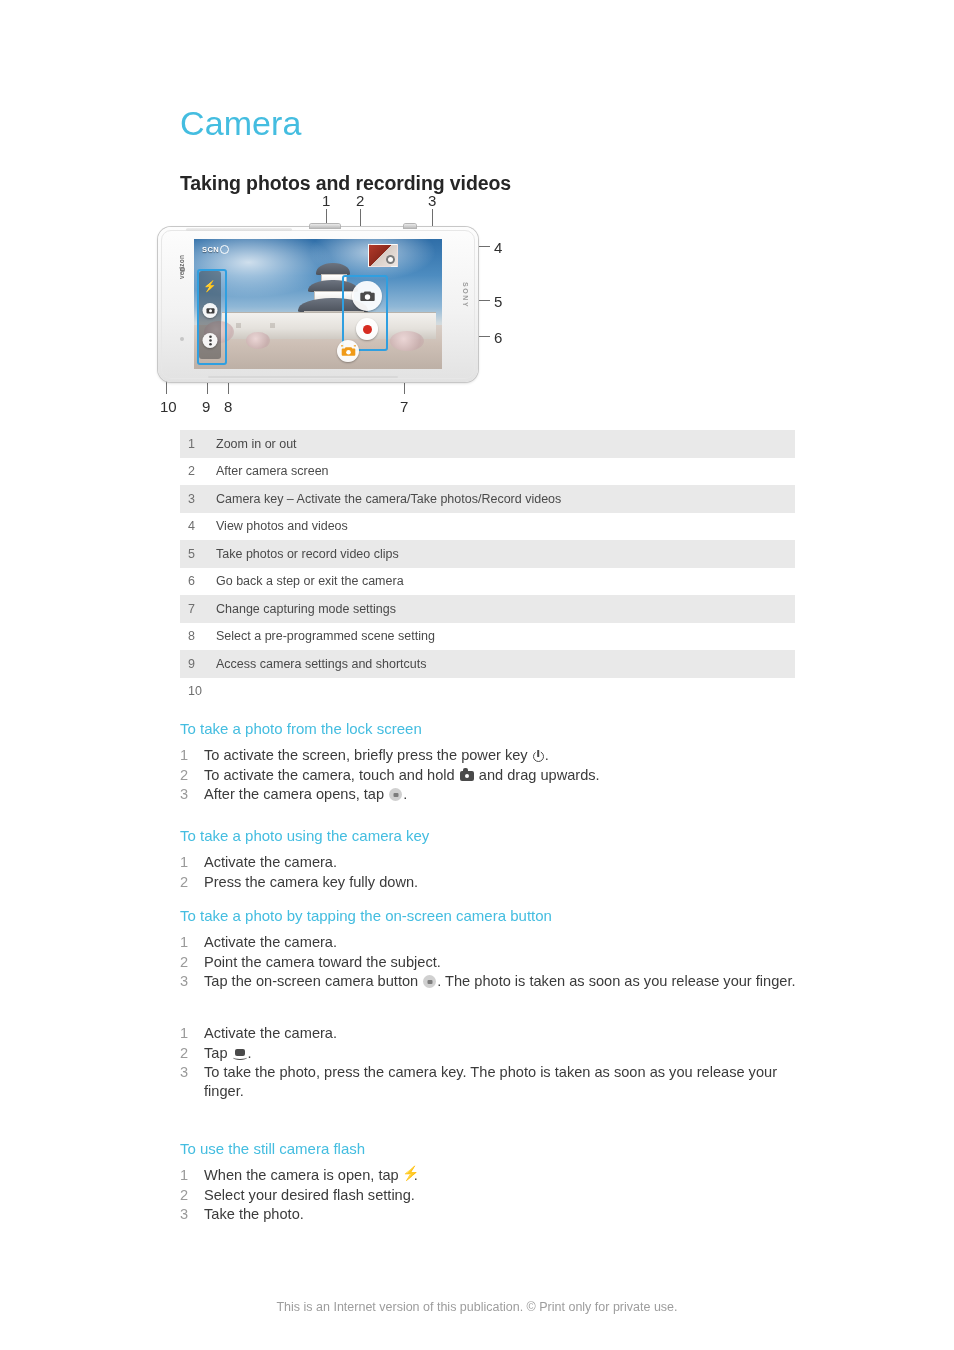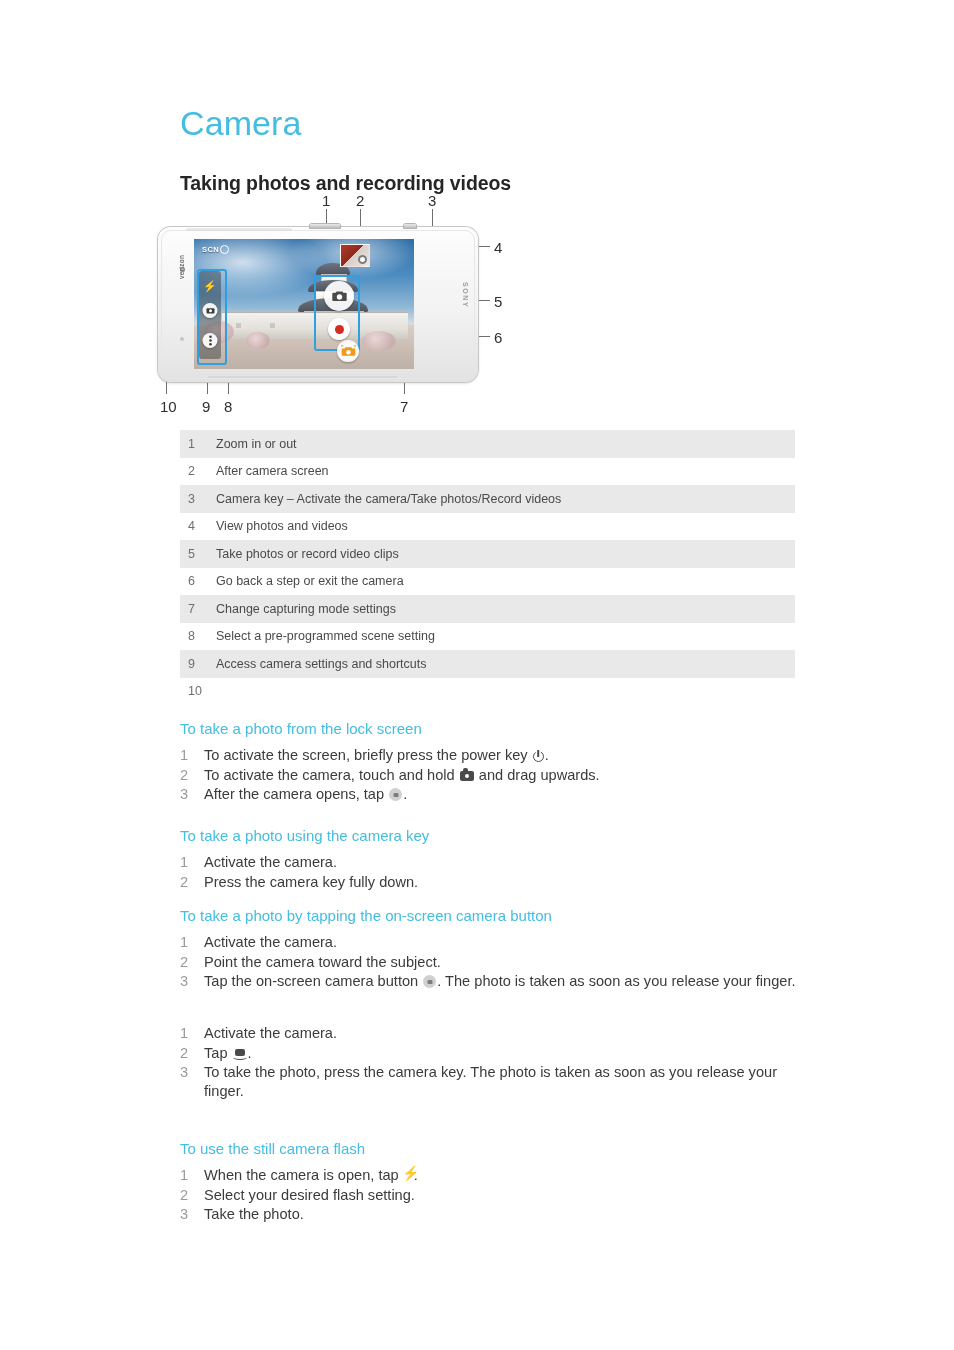--- a/index.html
+++ b/index.html
@@ -87,21 +87,21 @@
   .phone-inner-edge {
     position: absolute;
     inset: 3px;
     border-radius: 10px;
     border: 1px solid #e7e7e7;
   }
   .phone-screen {
     position: absolute;
     left: 36px;
     top: 12px;
-    width: 220px;
+    width: 248px;
     height: 130px;
     overflow: hidden;
     background: #7ea8cf;
   }
 
   
   .sky {
     position: absolute; inset: 0;
     background:
       radial-gradient(ellipse 120px 50px at 22% 18%, rgba(255,255,255,.75), rgba(255,255,255,0) 70%),
@@ -675,14 +675,15 @@
       </li>
       <li>
         <span class="num">2</span><span>Select your desired flash setting.</span>
       </li>
       <li>
         <span class="num">3</span><span>Take the photo.</span>
       </li>
     </ol>
   </div>
 
+  <div class="footer-note">This is an Internet version of this publication. © Print only for private use.</div>
 
 </div>
 
 </body></html>

